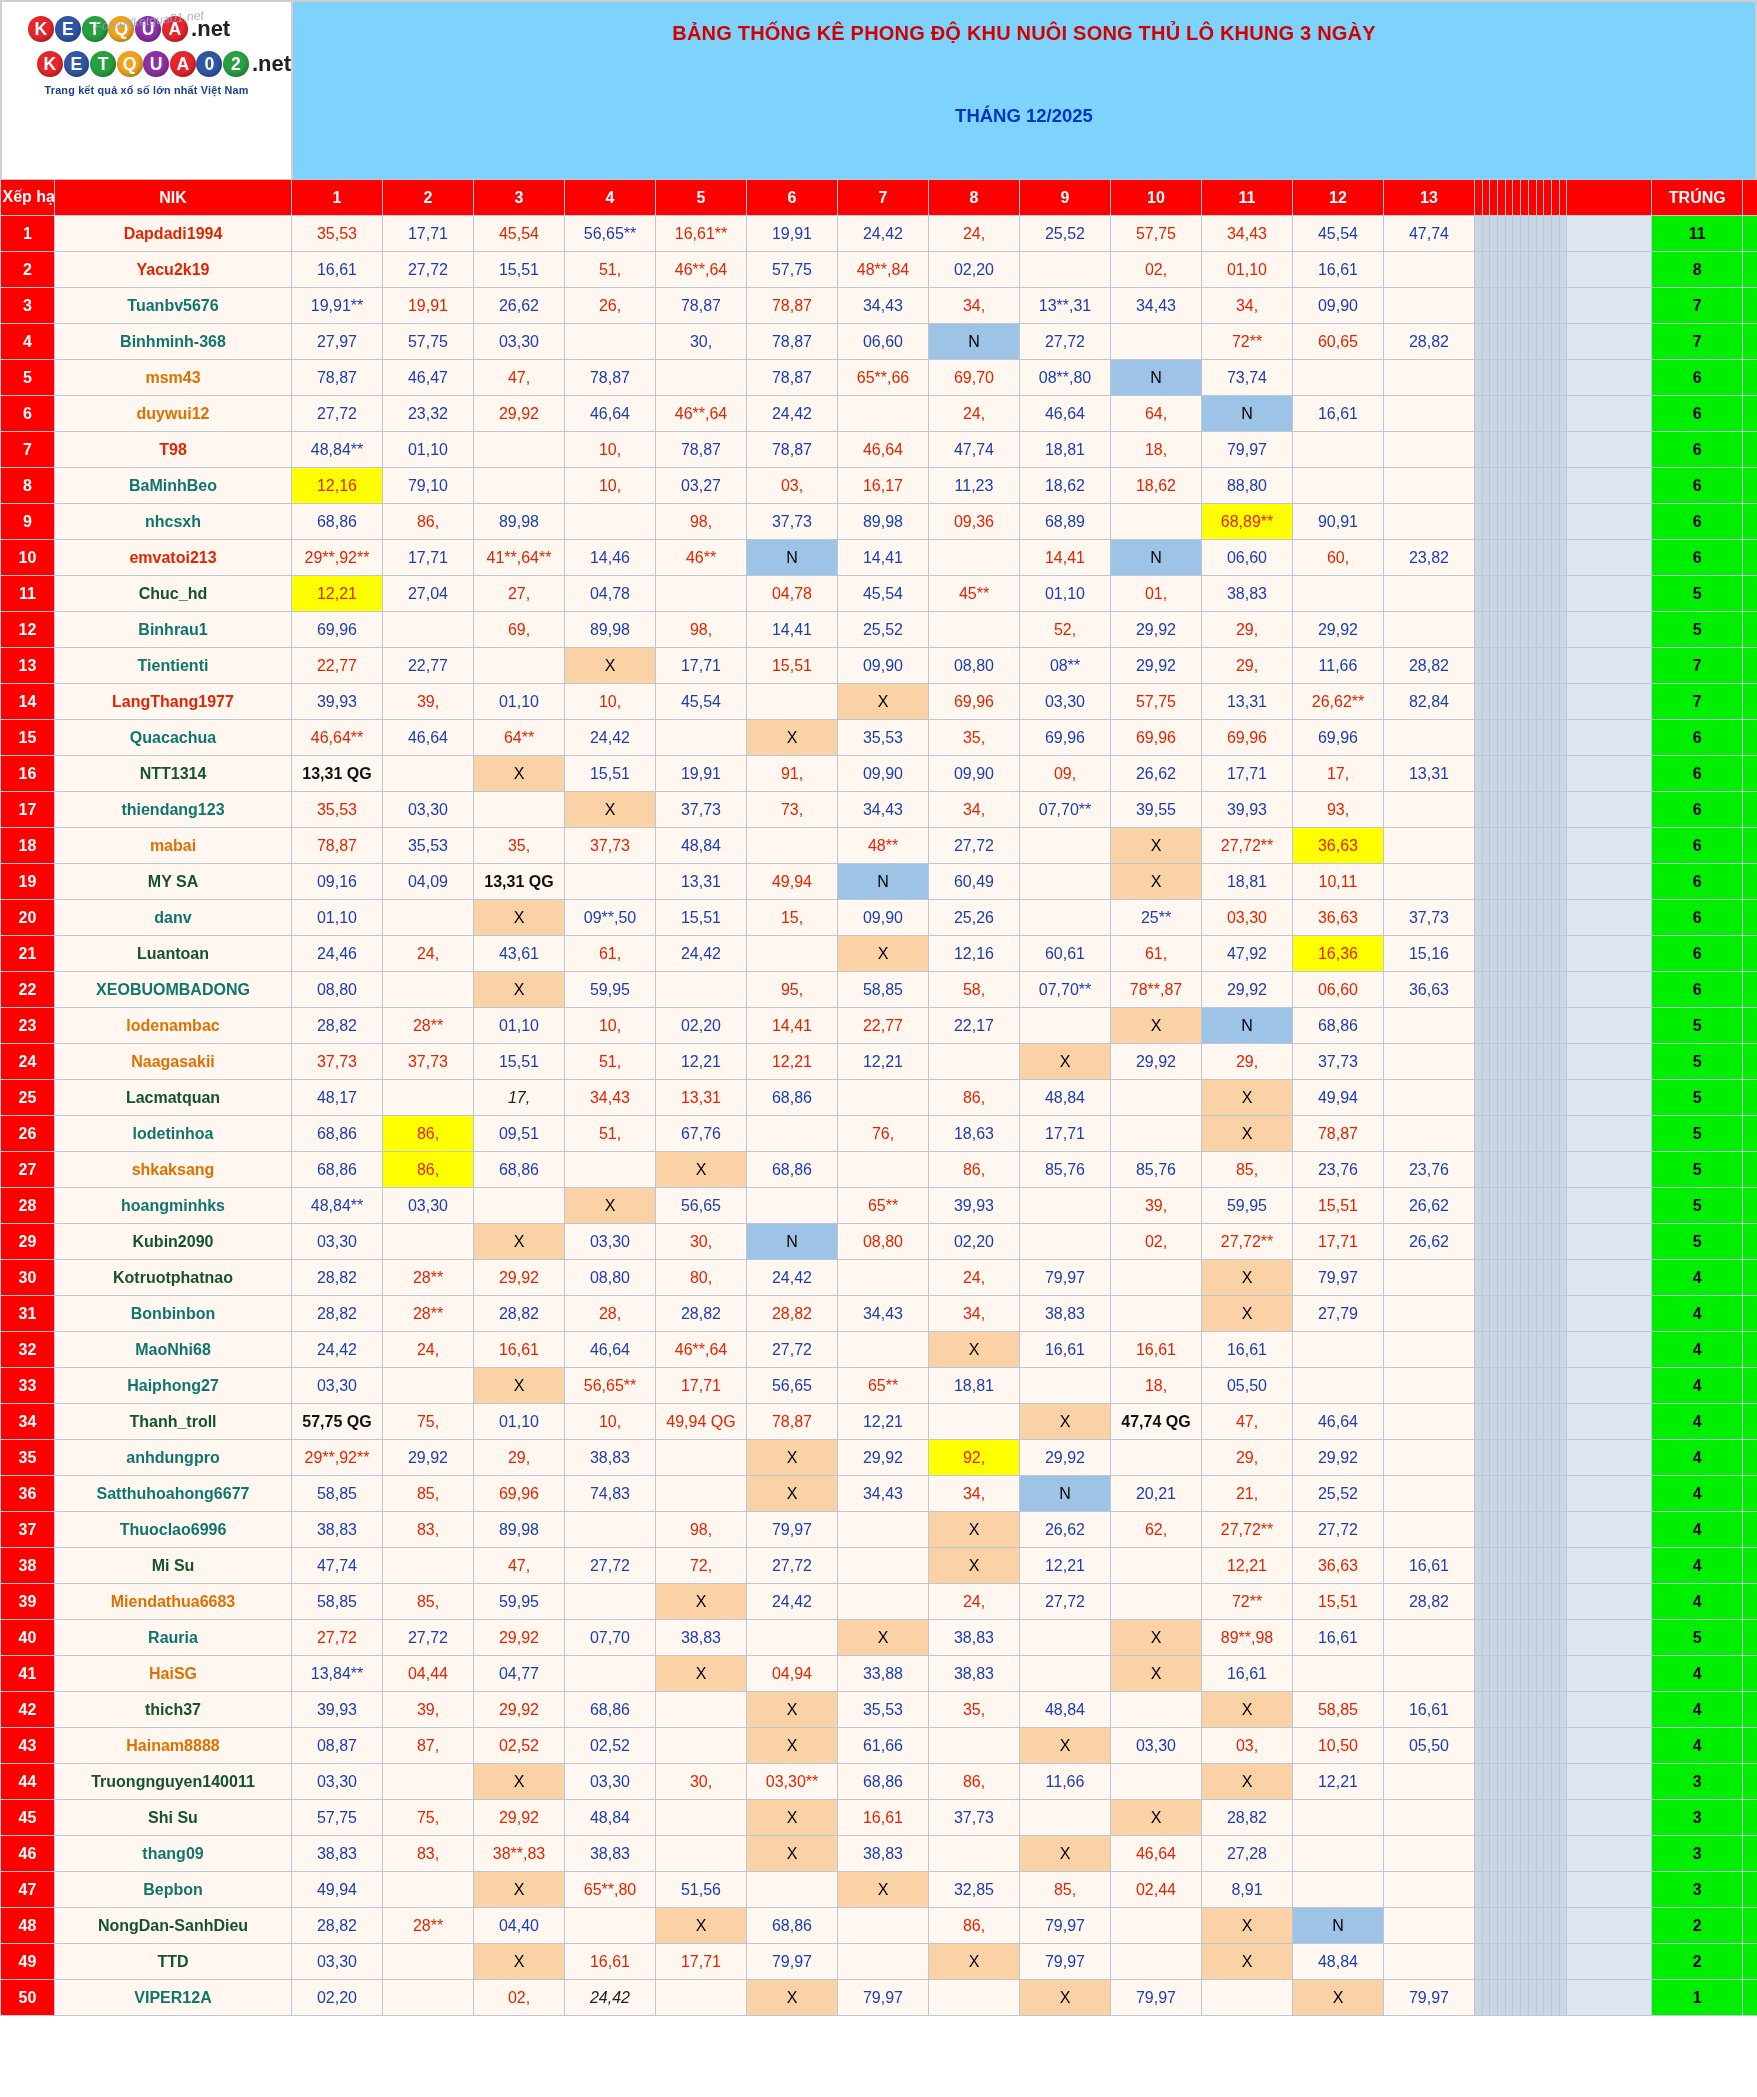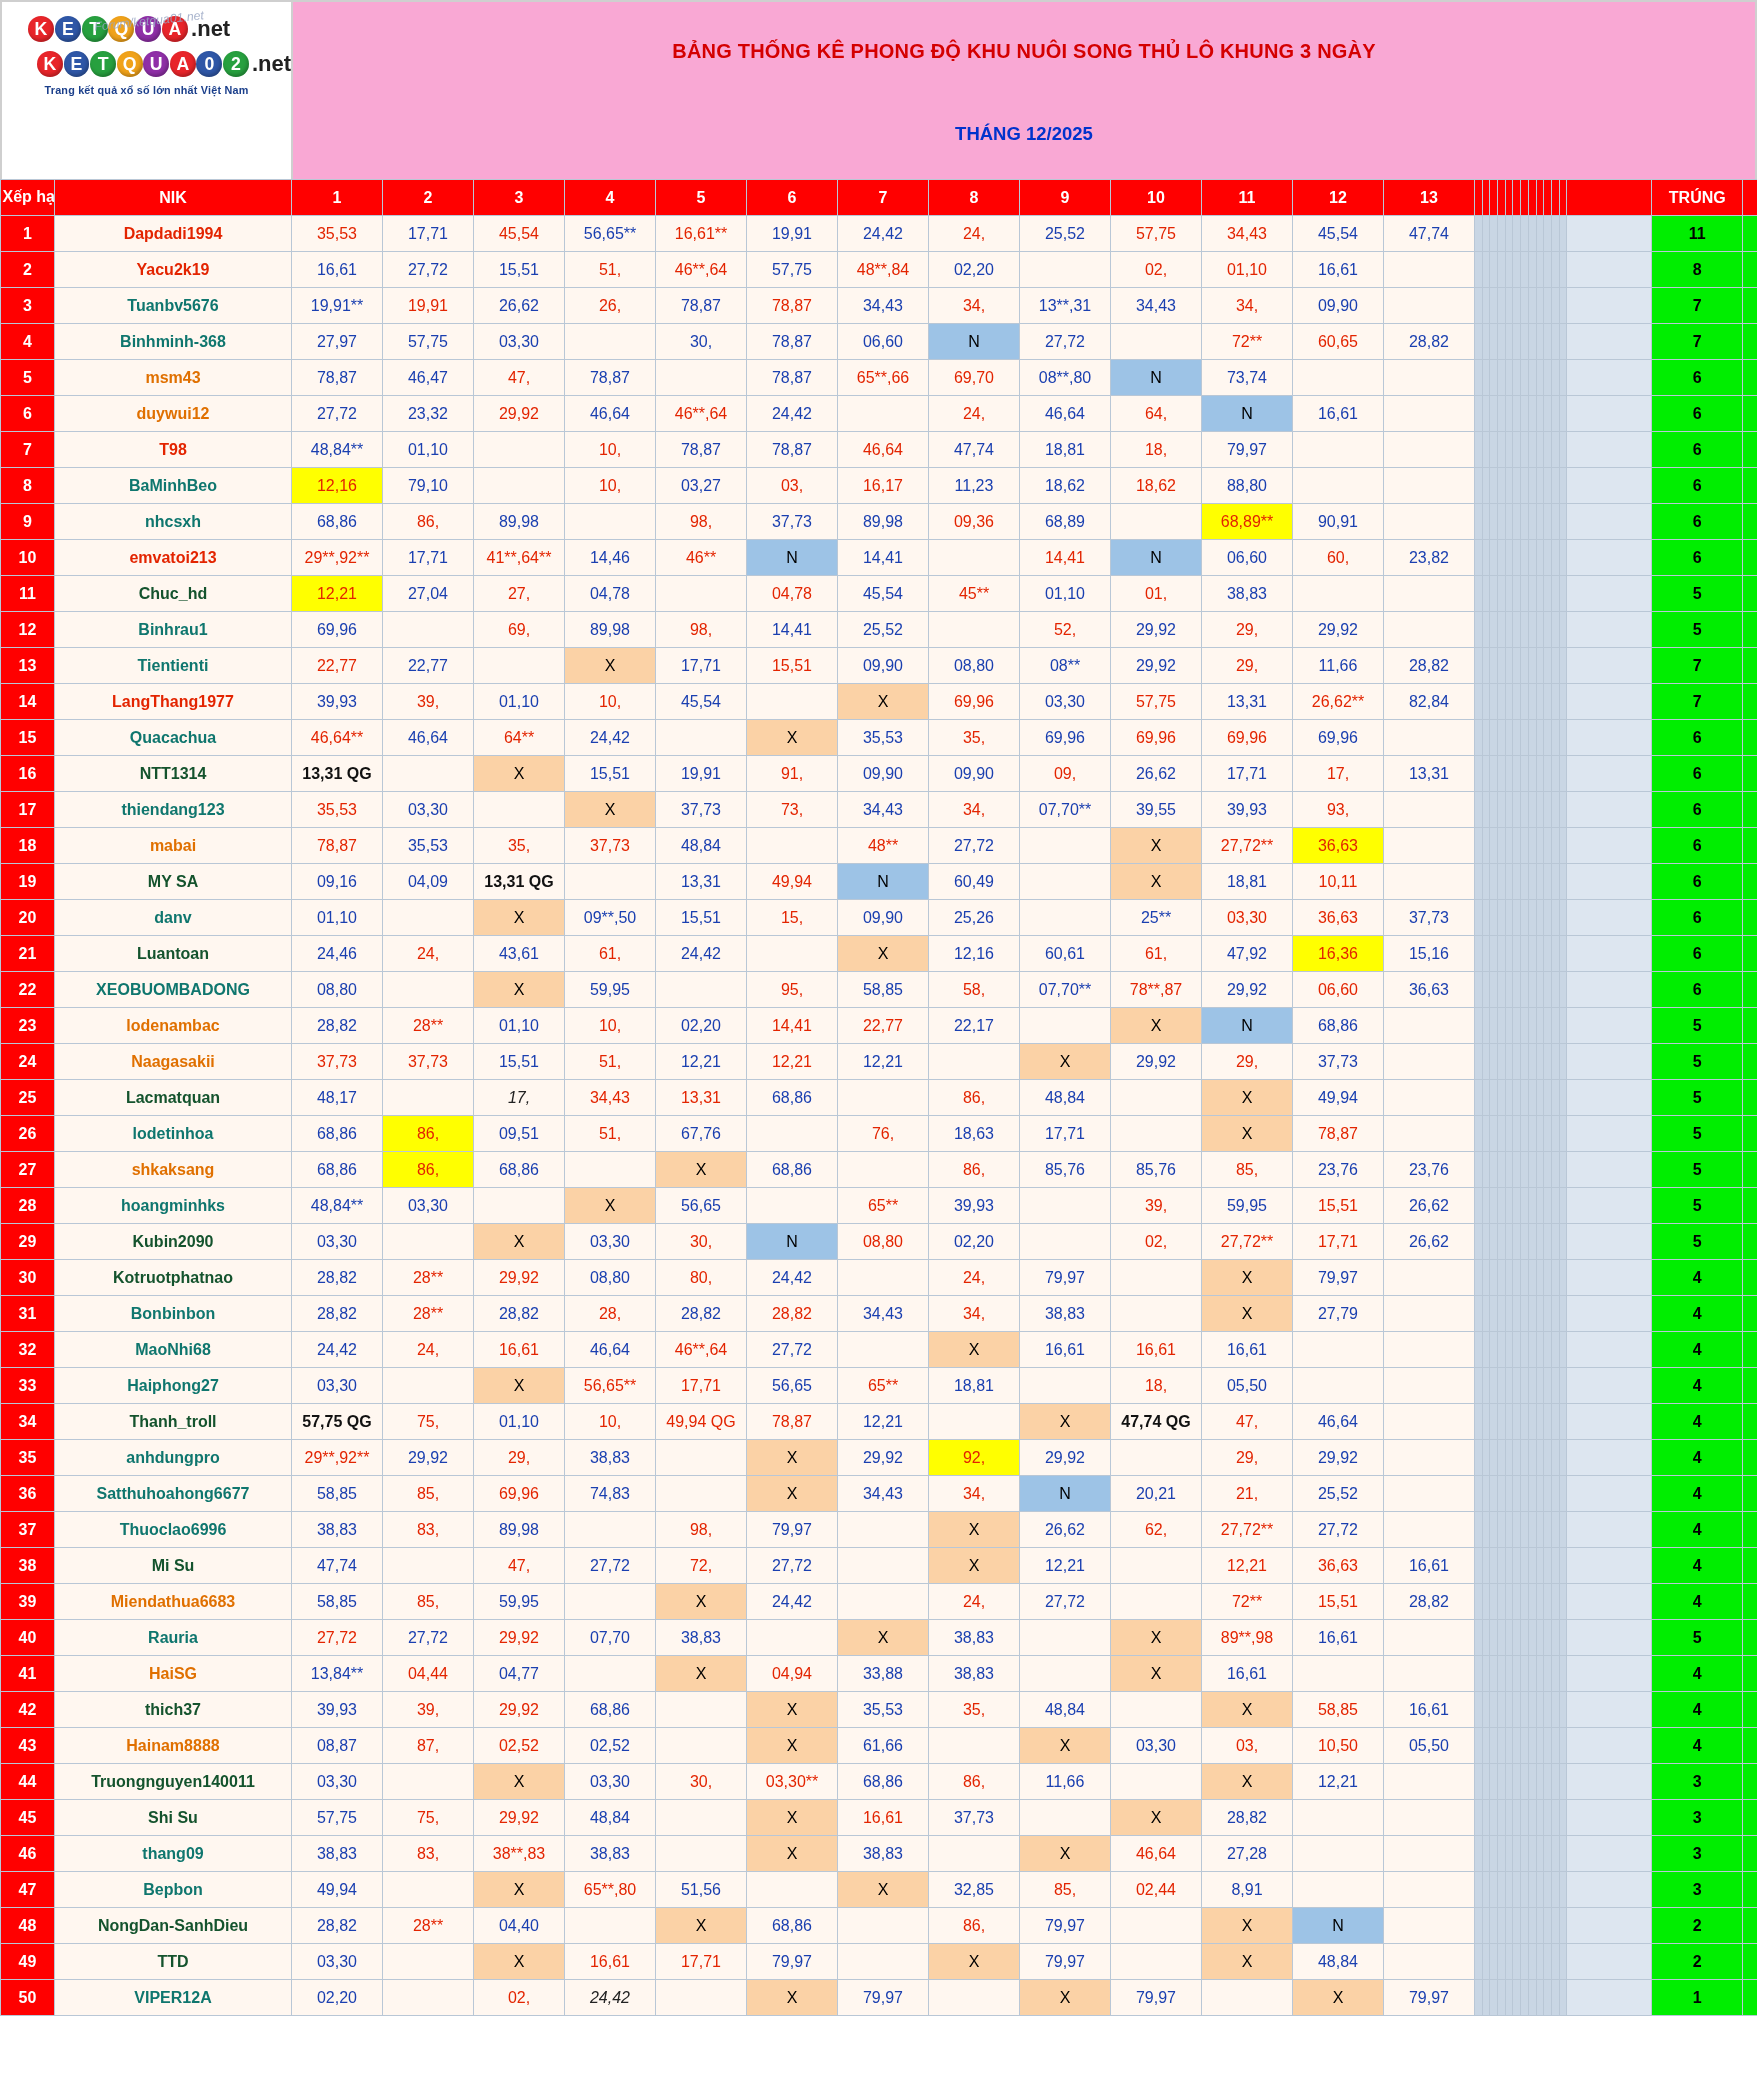--- a/index.html
+++ b/index.html
@@ -69,23 +69,23 @@
     position: absolute;
     top: 12.3px; left: 92px;
     font-size: 12.3px;
     color: #9aa7c4;
     transform: rotate(-6deg);
     font-style: italic;
     opacity: .85;
   }
   .title-box {
     flex: 1 1 auto;
-    background: #f9a8d4;
+    background: #7dd3fc;
     text-align: center;
-    padding-top: 38px;
+    padding-top: 20px;
   }
   .title-main {
     color: #d40000;
     font-weight: bold;
     font-size: 20px;
     letter-spacing: 0.2px;
   }
   .title-sub {
     color: #0033cc;
     font-weight: bold;

